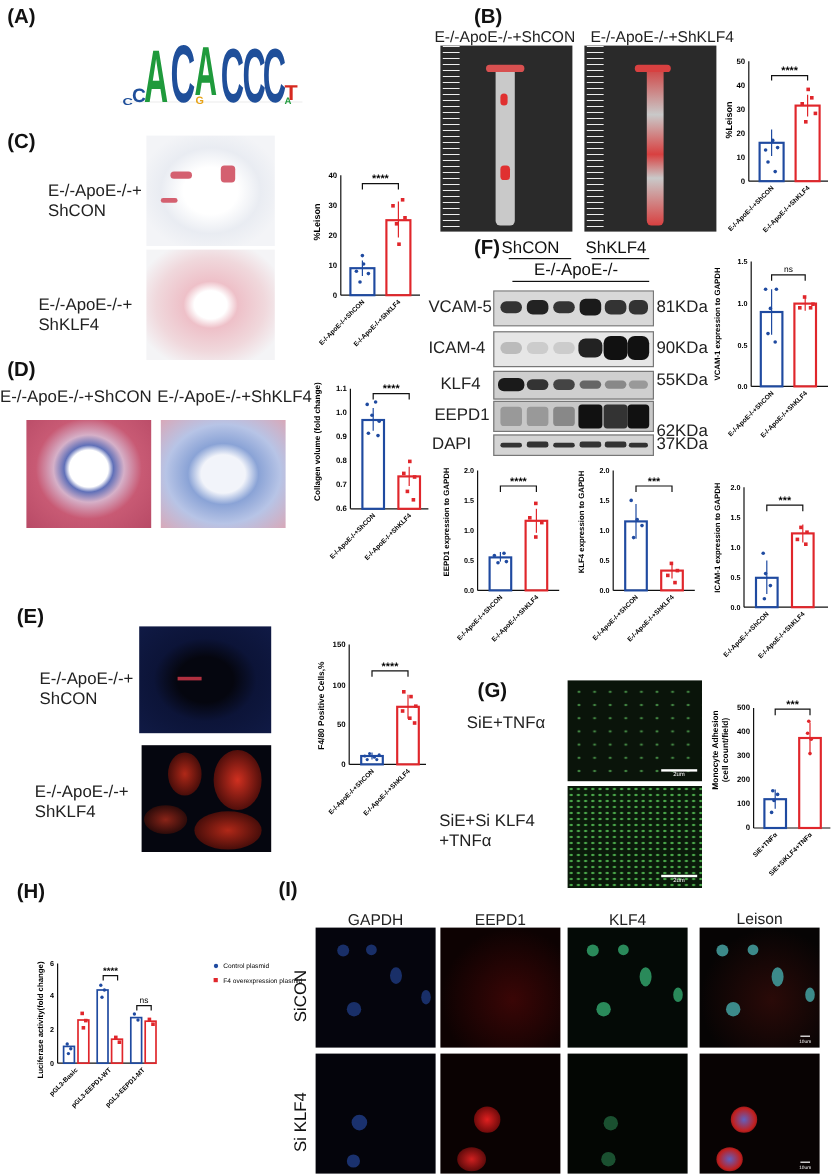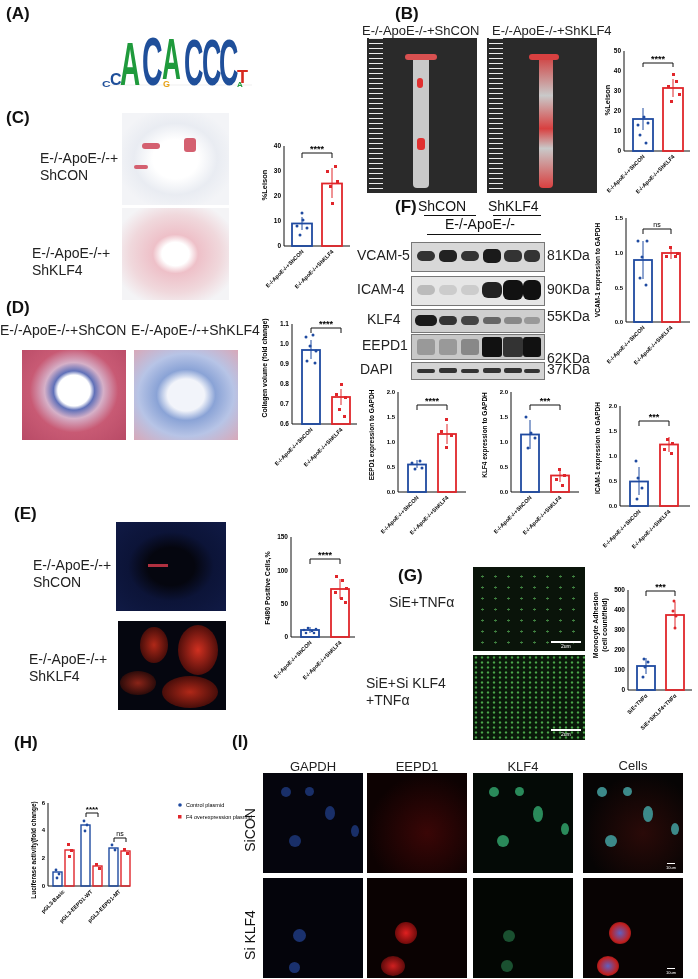--- a/index.html
+++ b/index.html
@@ -562,21 +562,21 @@
       <rect x="150" y="20" width="3.5" height="3.5" fill="#e0262b"></rect>
       <text x="158" y="24" font-size="5.5">F4 overexpression plasmid</text>
     </g>
   </svg>
 </div>
 
 <div class="panel-label" style="left:232px;top:732px;">(I)</div>
 <div class="if-col" style="left:263px;top:759px;width:100px;">GAPDH</div>
 <div class="if-col" style="left:367px;top:759px;width:100px;">EEPD1</div>
 <div class="if-col" style="left:473px;top:759px;width:100px;">KLF4</div>
-<div class="if-col" style="left:583px;top:758px;width:100px;">Cells</div>
+<div class="if-col" style="left:583px;top:758px;width:100px;">Leison</div>
 
 <div class="abs" style="left:240px;top:790px;width:20px;height:80px;display:flex;align-items:center;justify-content:center;">
   <div style="transform:rotate(-90deg);font-size:14px;white-space:nowrap;">SiCON</div>
 </div>
 <div class="abs" style="left:240px;top:890px;width:20px;height:90px;display:flex;align-items:center;justify-content:center;">
   <div style="transform:rotate(-90deg);font-size:14px;white-space:nowrap;">Si KLF4</div>
 </div>
 
 <div class="img" style="left:263px;top:773px;width:100px;height:100px;background:#05050d;">
   <div class="abs" style="left:18px;top:14px;width:10px;height:10px;background:#1e3a80;border-radius:50%;opacity:.8;"></div>

